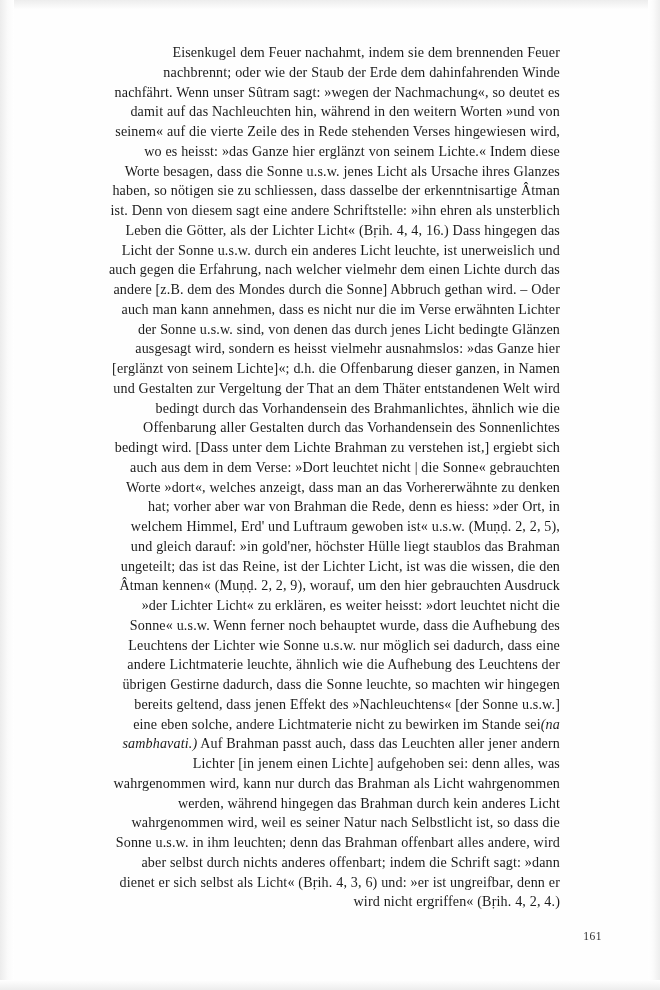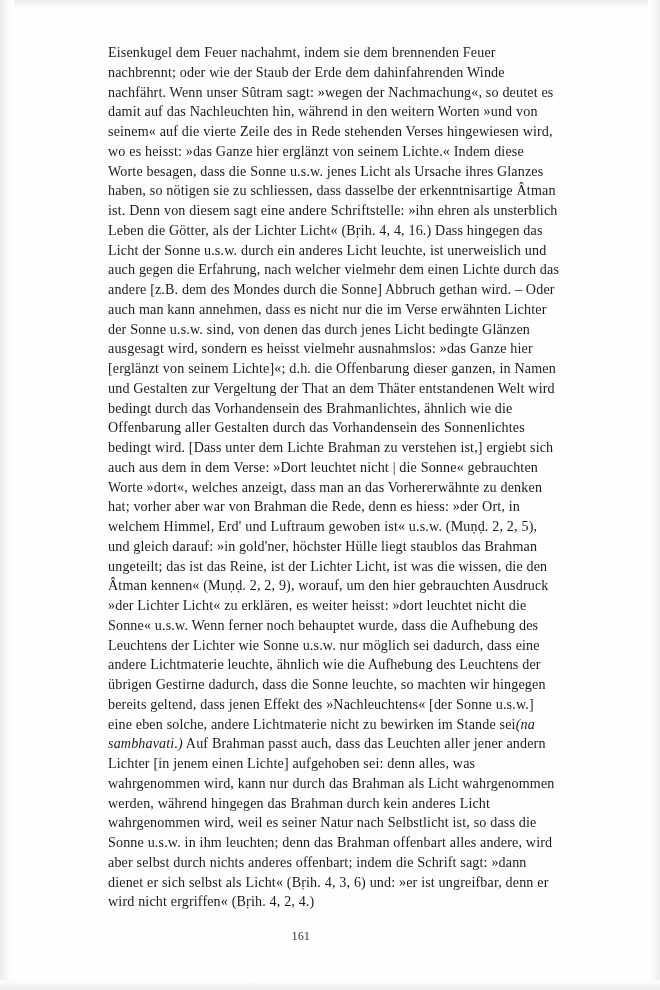--- a/index.html
+++ b/index.html
@@ -71,34 +71,34 @@
     word-spacing: 0.005em;
     -webkit-font-smoothing: none;
   }
   .text-block p {
     margin: 0;
     text-align: justify;
     text-indent: 0;
     hyphens: none;
   }
   .text-block p:last-child {
-    text-align: left;
+    text-align: right;
   }
 
   .it {
     font-style: italic;
   }
 
   
   .folio {
     position: absolute;
     left: 0;
     top: 930px;
     width: 660px;
-    text-align: center;
+    text-align: right;
     padding-right: 58px;
     box-sizing: border-box;
     font-size: 11.5px;
     letter-spacing: 0.04em;
     color: #2a2a2a;
     font-family: "Liberation Serif", "DejaVu Serif", serif;
   }
 </style>
 </head>
 <body>

